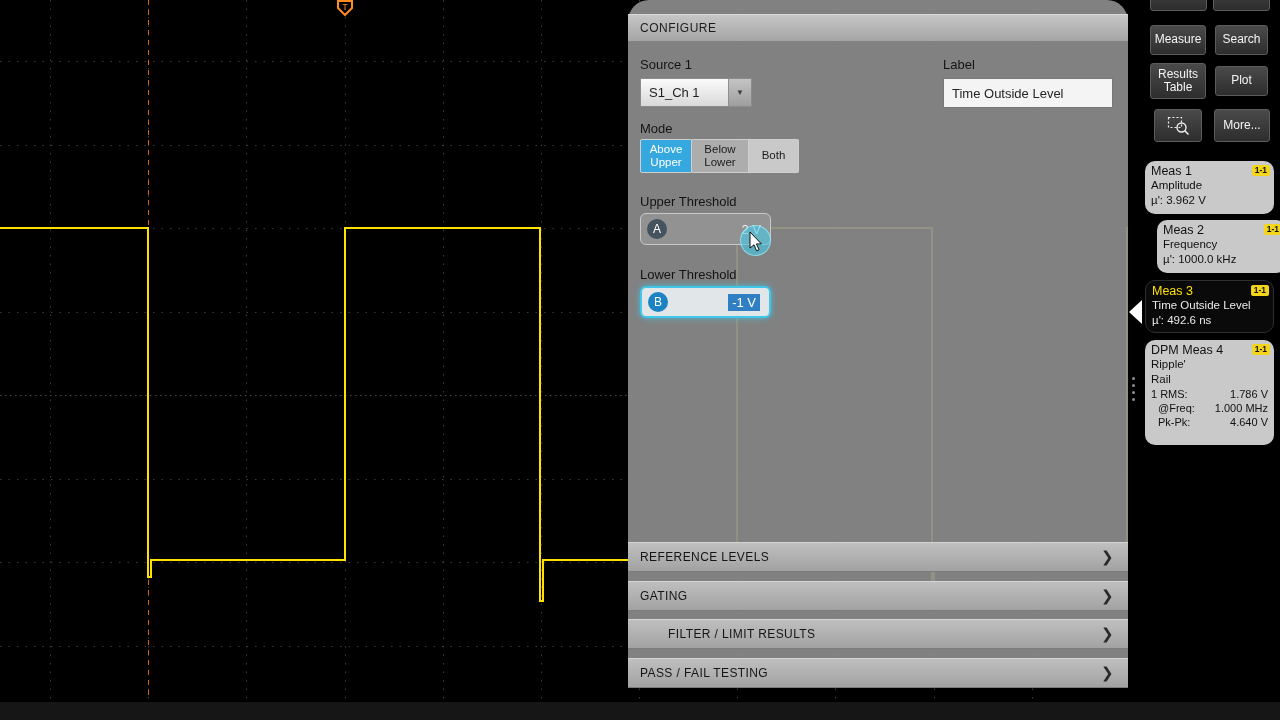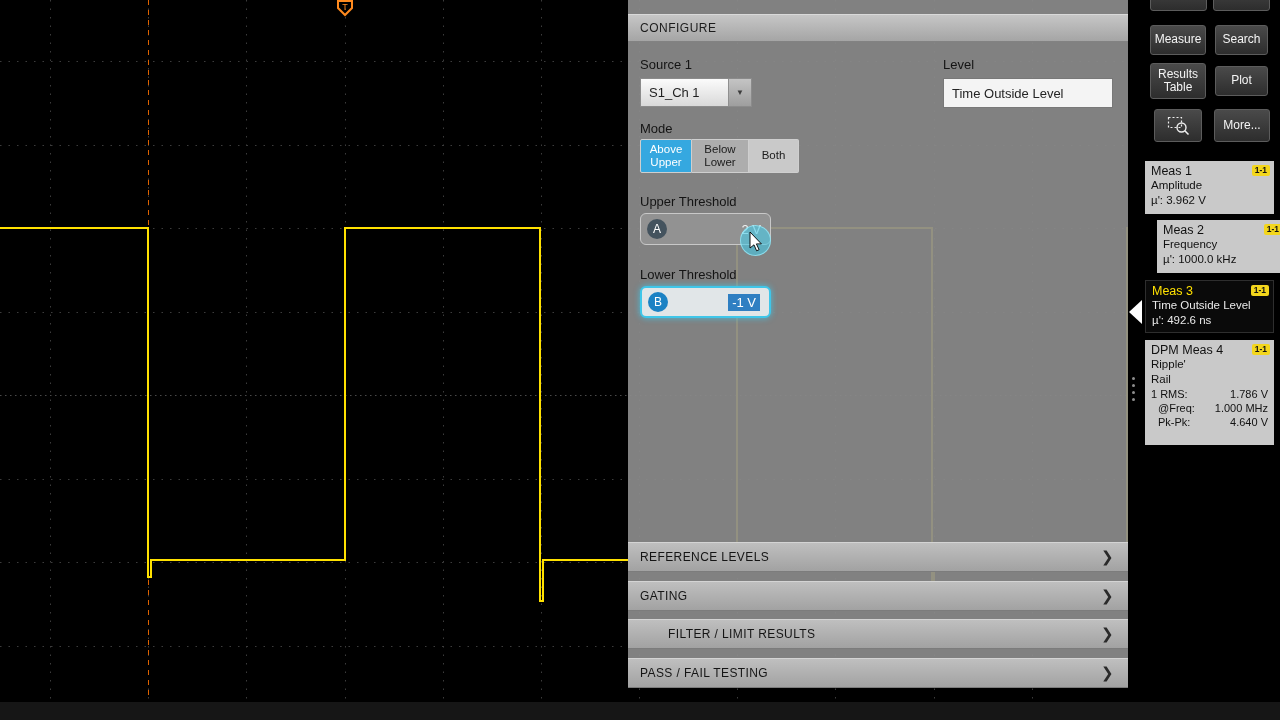--- a/index.html
+++ b/index.html
@@ -3,21 +3,21 @@
 <meta charset="utf-8">
 <style>
   html,body{margin:0;padding:0;background:#000;}
   body{width:1280px;height:720px;overflow:hidden;position:relative;
        font-family:"Liberation Sans", sans-serif;-webkit-font-smoothing:antialiased;}
   .stage{position:absolute;left:0;top:0;width:1280px;height:720px;overflow:hidden;background:#000;}
   svg.scope{position:absolute;left:0;top:0;}
 
   
   .panel{position:absolute;left:628px;top:0;width:500px;height:688px;
-         background:rgba(139,139,139,0.93);}
+         background:rgba(139,139,139,0.93);border-radius:21px;}
   .panel-header{position:absolute;left:0;top:14px;width:100%;height:28px;box-sizing:border-box;
          background:linear-gradient(#c6c6c6,#a5a5a5);border-top:1px solid #d9d9d9;border-bottom:1px solid #828282;
          display:flex;align-items:center;padding-left:12px;font-size:12px;letter-spacing:.5px;color:#1c1c1c;}
   .fld-label{position:absolute;font-size:13px;color:#141414;}
   .dropdown{position:absolute;left:12px;top:78px;width:112px;height:29px;box-sizing:border-box;
          background:linear-gradient(#fbfbfb,#d9d9d9);border:1px solid #8b8b8b;display:flex;align-items:stretch;cursor:default;}
   .dropdown .val{flex:1;display:flex;align-items:center;padding-left:8px;font-size:13px;color:#1f1f1f;}
   .dropdown .arrow{width:22px;background:linear-gradient(#c4c4c4,#9e9e9e);border-left:1px solid #8f8f8f;
          display:flex;align-items:center;justify-content:center;font-size:8px;color:#3c3c3c;}
   .text-input{position:absolute;left:315px;top:78px;width:170px;height:30px;box-sizing:border-box;
@@ -43,21 +43,21 @@
   .acc{position:absolute;left:0;width:100%;height:30px;box-sizing:border-box;
        background:linear-gradient(#bfbfbf,#a2a2a2);border-top:1px solid #d4d4d4;border-bottom:1px solid #7c7c7c;
        display:flex;align-items:center;padding:0 14px 0 12px;font-size:12px;letter-spacing:.4px;color:#151515;cursor:default;}
   .acc .chev{margin-left:auto;font-size:15px;color:#2a2a2a;}
 
   
   .rail{position:absolute;left:1128px;top:0;width:152px;height:720px;background:#000;}
   .rbtn{position:absolute;background:linear-gradient(#4a4a4a,#2d2d2d);border:1px solid #5c5c5c;border-radius:3px;
         color:#f4f4f4;font-size:12px;line-height:1.1;display:flex;align-items:center;justify-content:center;
         text-align:center;box-sizing:border-box;cursor:default;}
-  .badge-card{position:absolute;left:17px;width:129px;background:#c9c9c9;border-radius:0;
+  .badge-card{position:absolute;left:17px;width:129px;background:#c9c9c9;border-radius:10px;
         padding:3px 6px;box-sizing:border-box;color:#111;}
   .badge-card .ttl{font-size:12.5px;}
   .badge-card .tag{position:absolute;right:4px;top:4px;background:#f3d61c;color:#111;
         font-size:8.5px;font-weight:bold;padding:0 3px;border-radius:2px;line-height:11px;}
   .badge-line{font-size:11.5px;line-height:1.3;}
   .badge-card.selected{background:#0a0a0a;color:#e9e9e9;border:1px solid #2e2e2e;}
   .badge-card.selected .ttl{color:#ffe100;}
   .dpm-row{display:flex;font-size:11px;line-height:1.3;}
   .dpm-row .lv{margin-left:auto;}
   .dpm-row.indent{padding-left:7px;}
@@ -109,21 +109,21 @@
 
   <div class="panel">
     <div class="panel-header">CONFIGURE</div>
 
     <div class="fld-label" style="left:12px;top:57px;">Source 1</div>
     <div class="dropdown">
       <div class="val">S1_Ch 1</div>
       <div class="arrow">▼</div>
     </div>
 
-    <div class="fld-label" style="left:315px;top:57px;">Level</div>
+    <div class="fld-label" style="left:315px;top:57px;">Label</div>
     <div class="text-input">Time Outside Level</div>
 
     <div class="fld-label" style="left:12px;top:121px;">Mode</div>
     <div class="mode-group">
       <div class="mode-btn selected">
         <span>Above</span>
         <span>Upper</span>
       </div>
       <div class="mode-btn b2">
         <span>Below</span>

